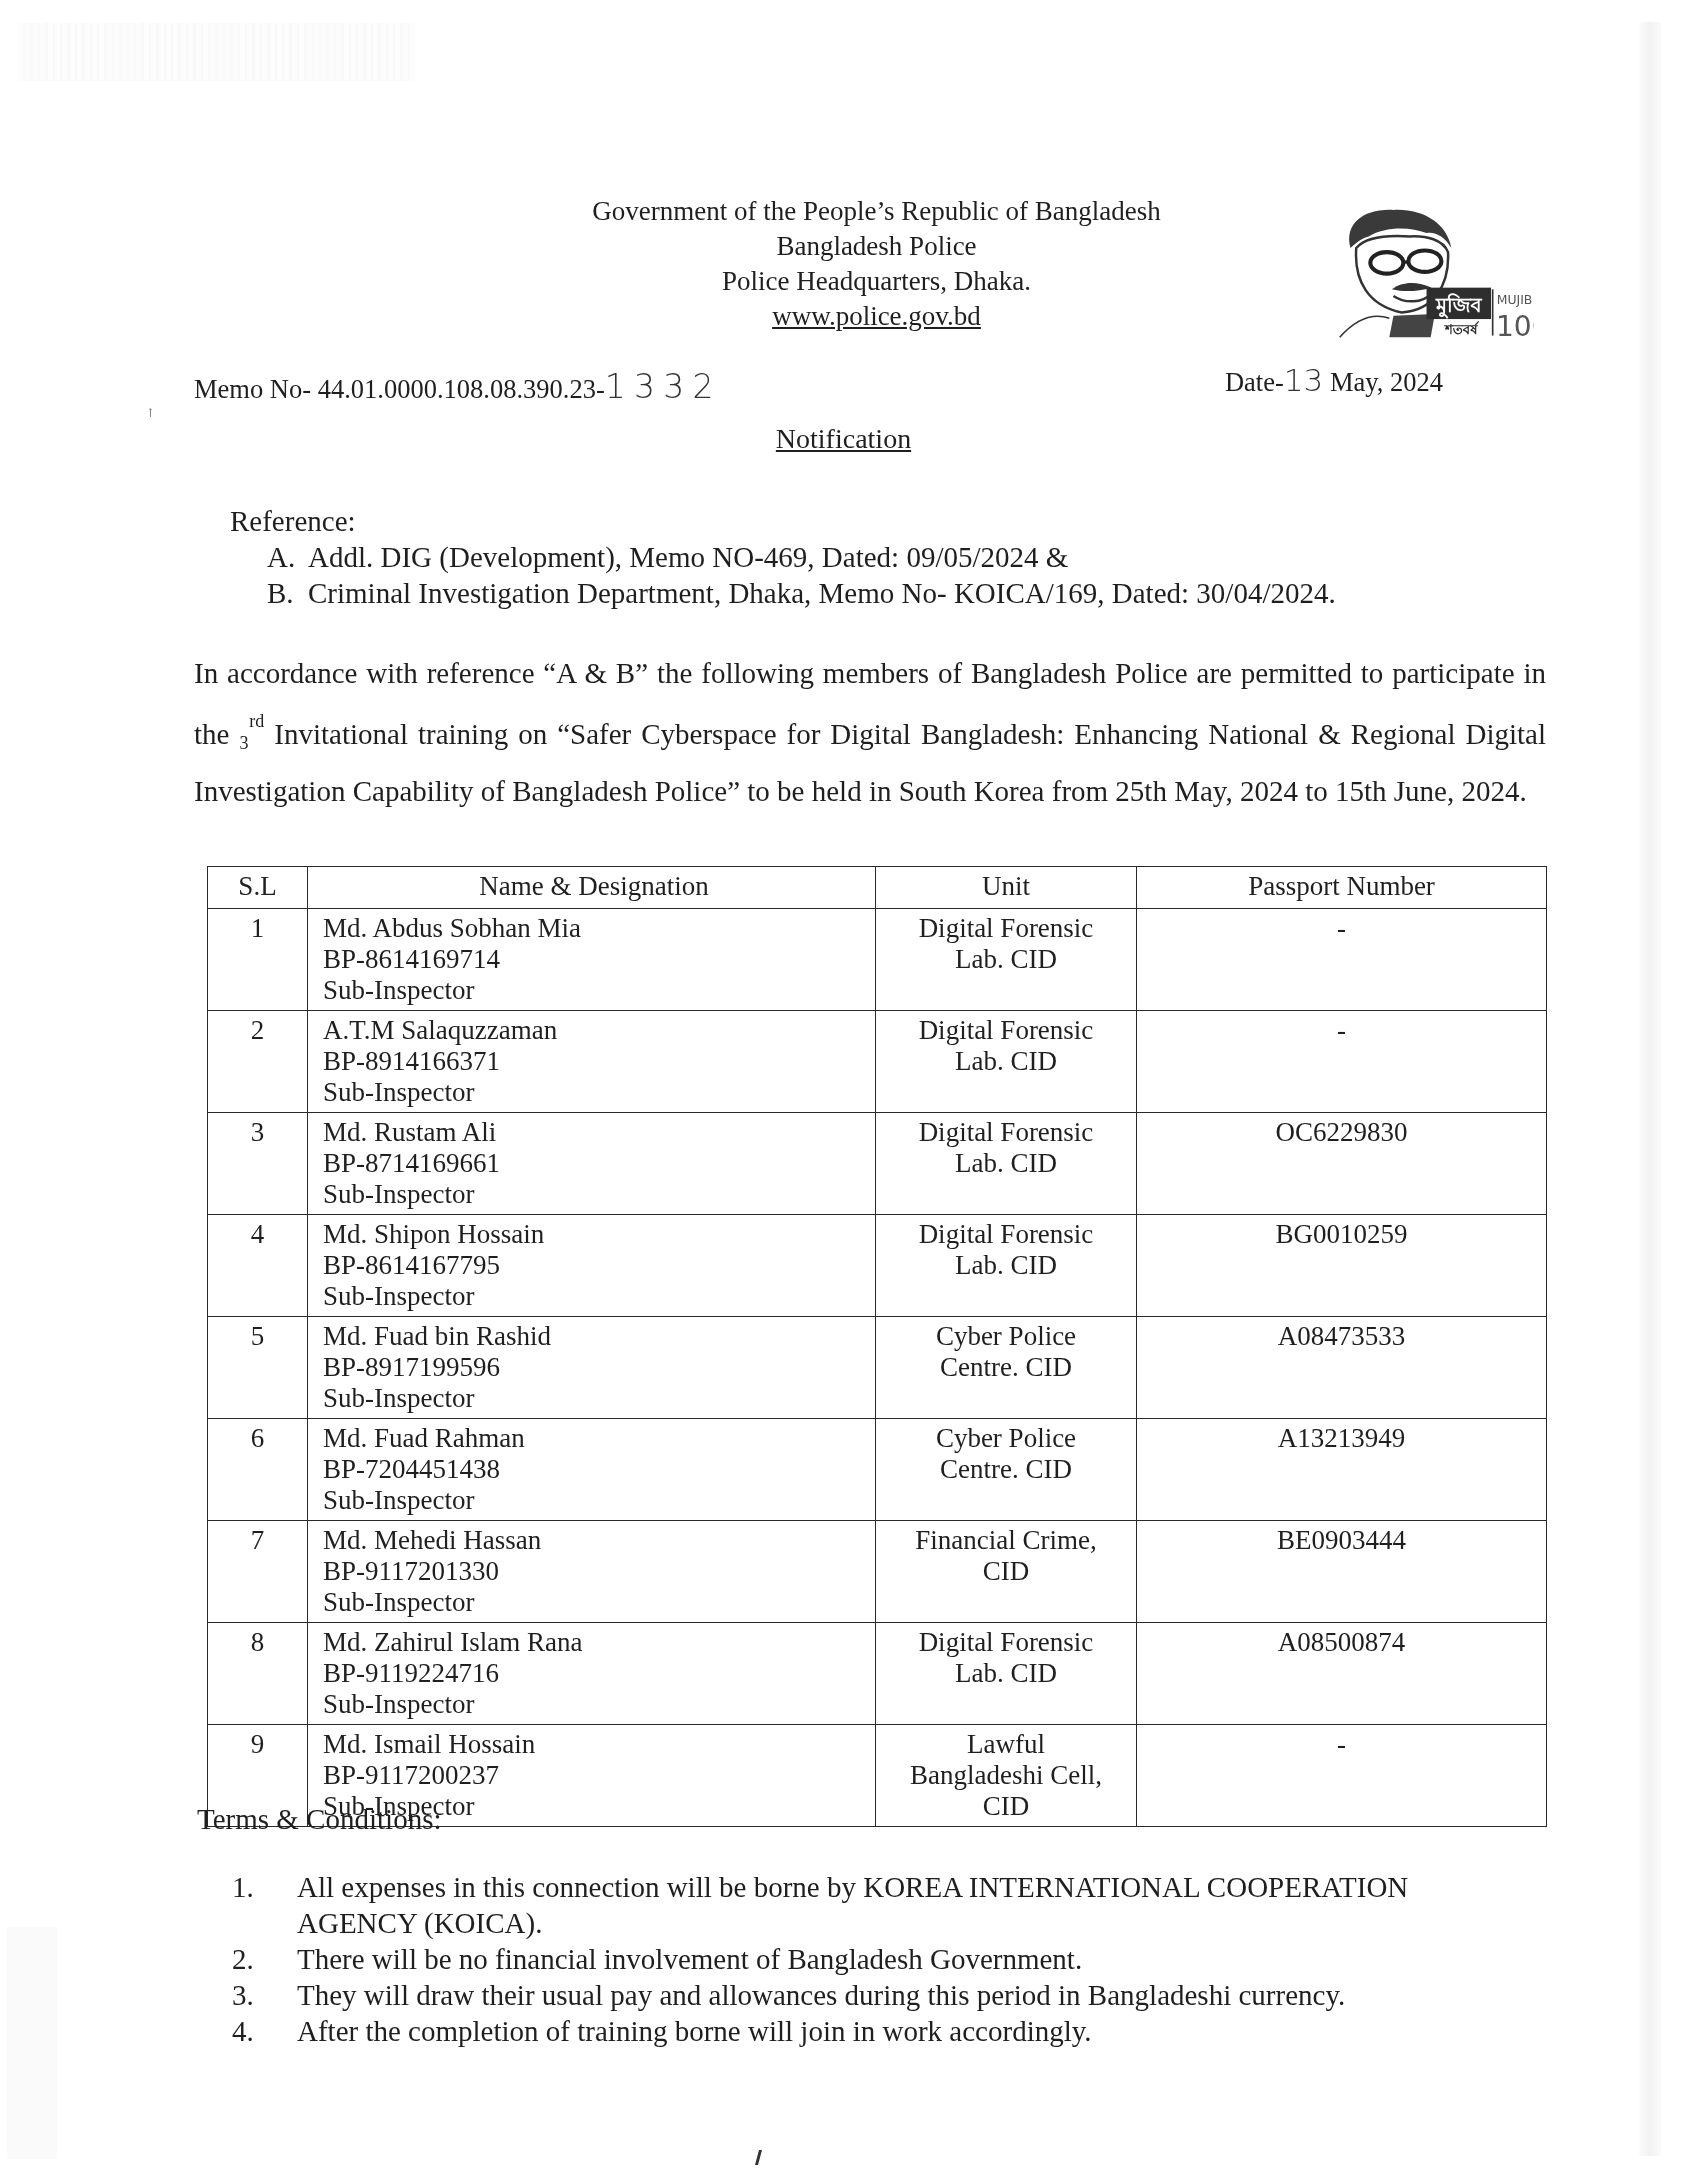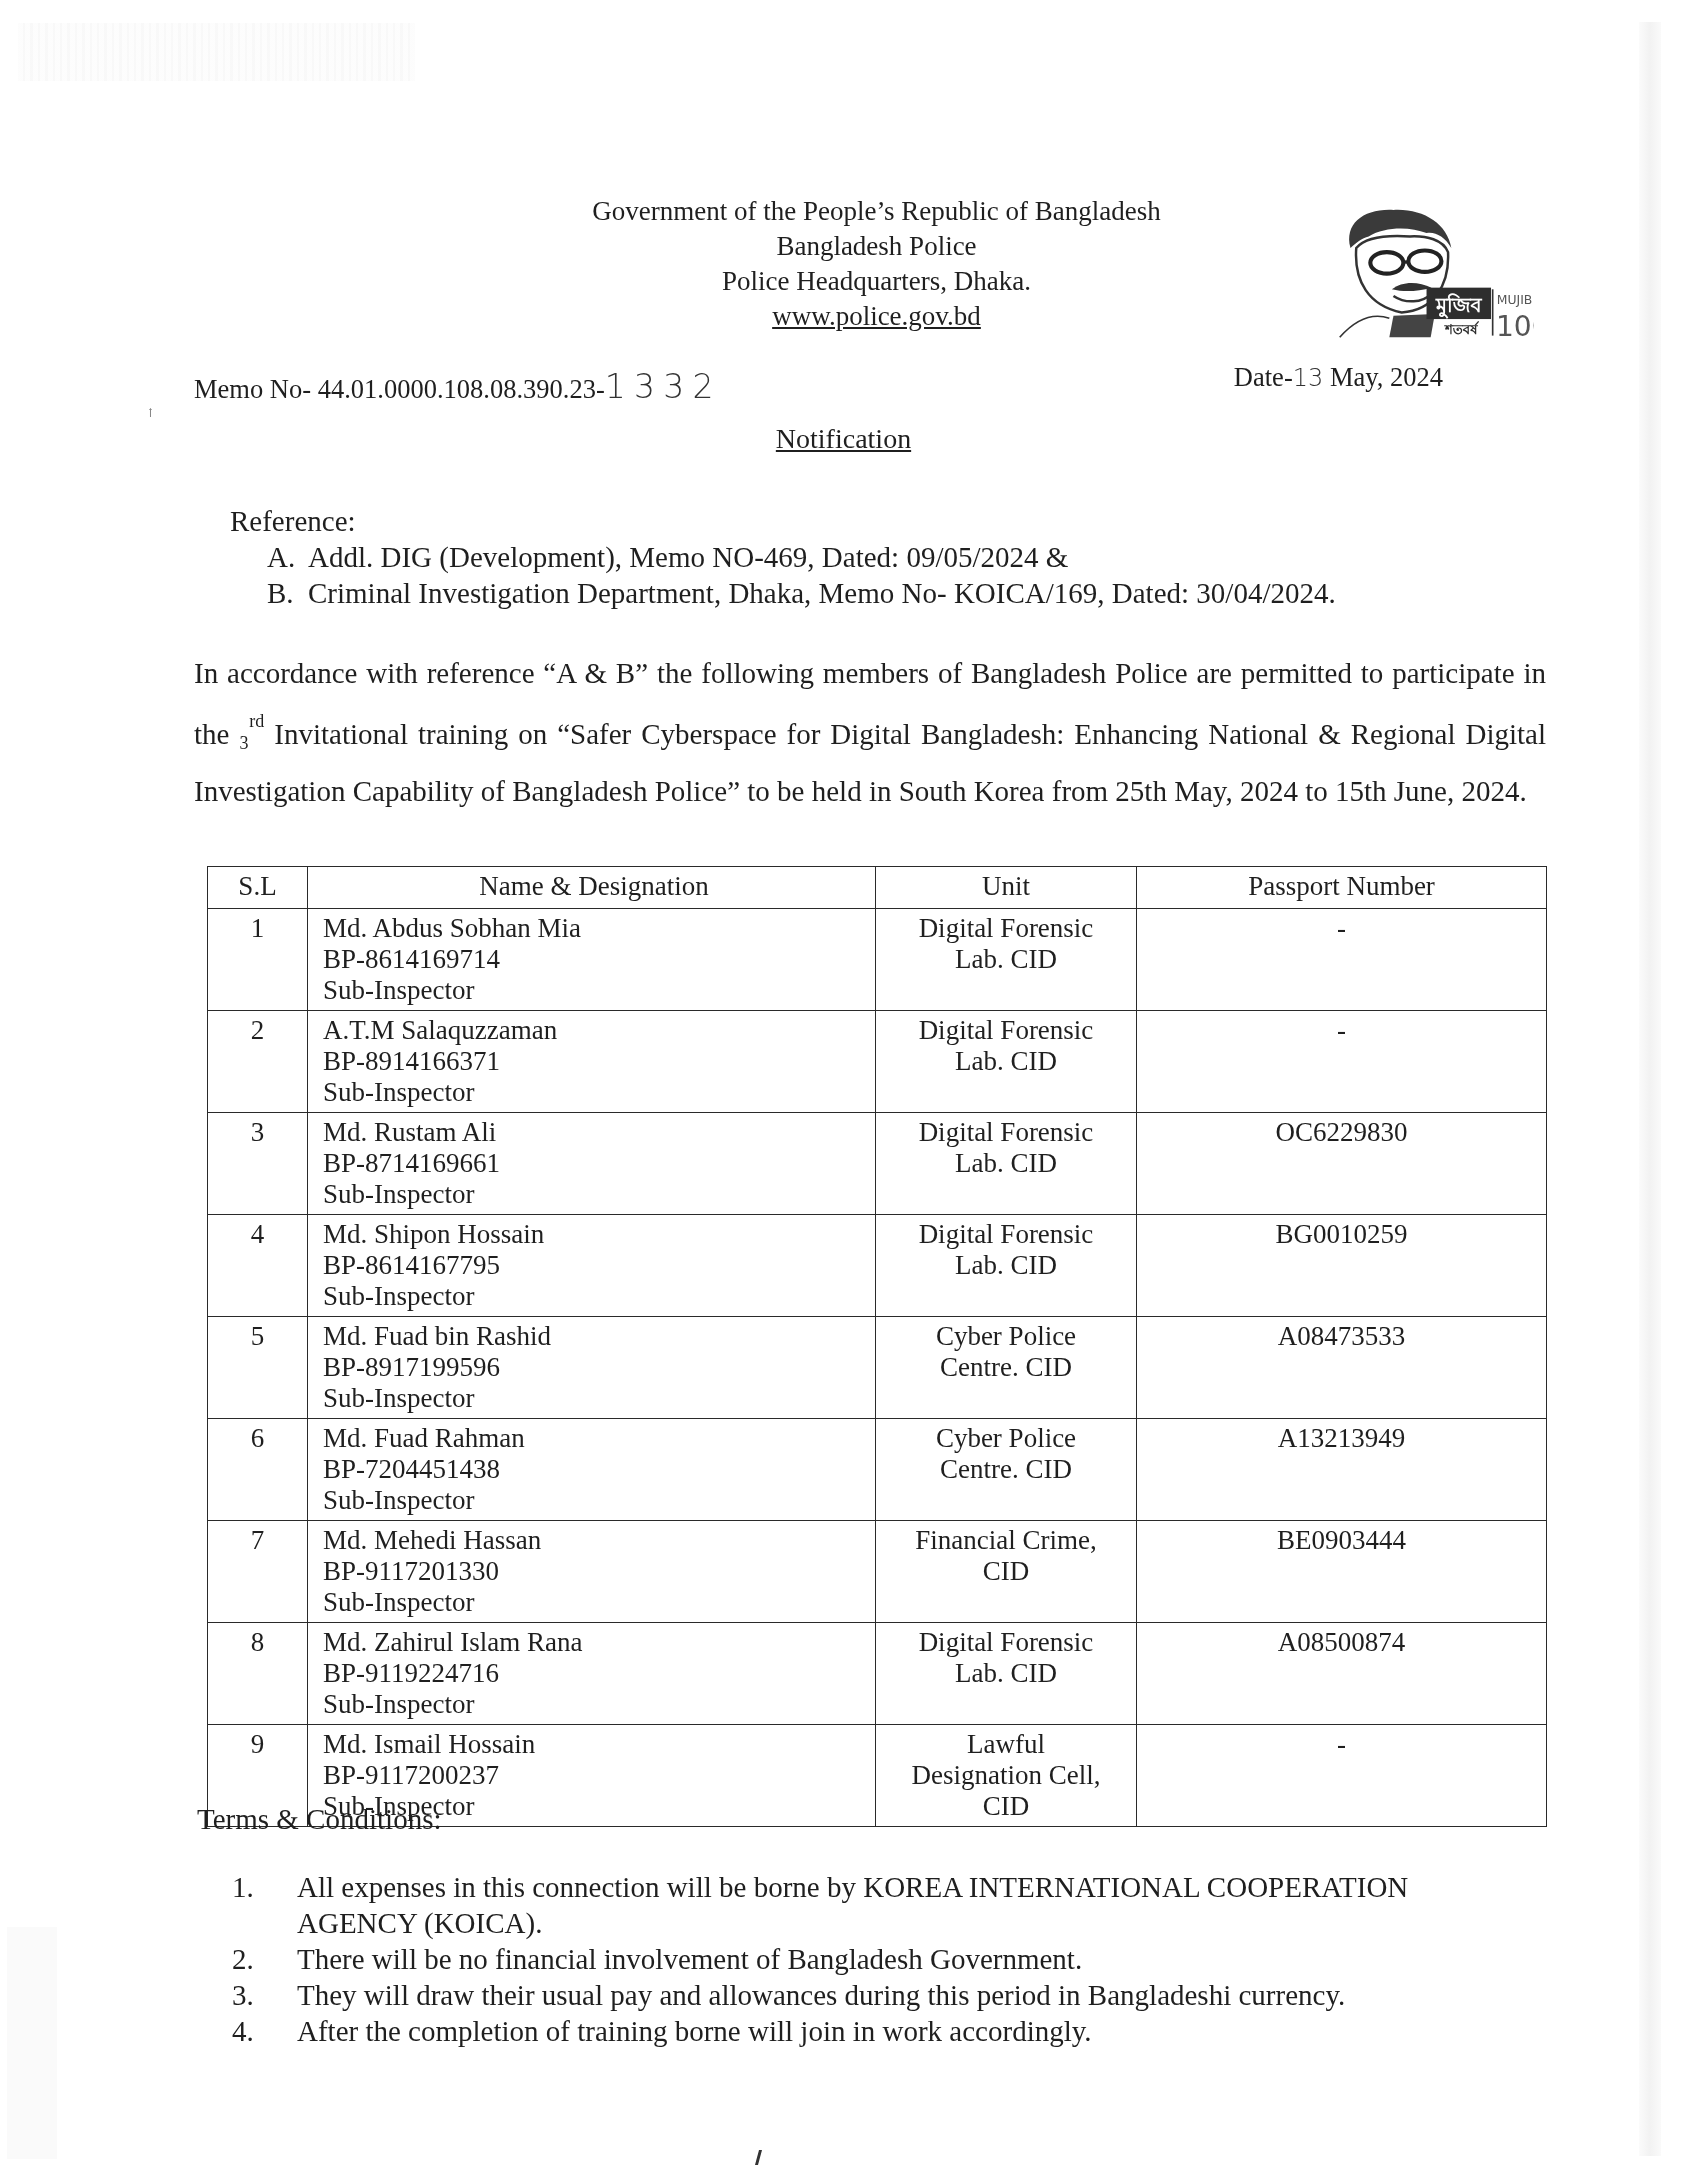--- a/index.html
+++ b/index.html
@@ -34,21 +34,21 @@
   .memo-row {
     position: absolute; left: 194px; top: 362px; width: 1249px; height: 41px;
     font-size: 26.5px;
   }
   .memo-left { position: absolute; left: 0; top: 5px; }
   .memo-hand {
     font-family: "DejaVu Sans", sans-serif; font-size: 33px; font-weight: 300;
     letter-spacing: 8.3px; color: #333;
   }
   .memo-right { position: absolute; right: 0; top: 0; }
-  .date-hand { font-family: "DejaVu Sans", sans-serif; font-size: 24px; font-weight: 300; color: #333; }
+  .date-hand { font-family: "DejaVu Sans", sans-serif; font-size: 31px; font-weight: 300; color: #333; }
   .title {
     position: absolute; left: 0; width: 1687px; top: 423px;
     text-align: center; font-size: 28px;
   }
   .title span { text-decoration: underline; }
   .reference { position: absolute; left: 194px; top: 503px; font-size: 29px; line-height: 36px; margin-left: 36px; }
   .reference .ref-item { display: flex; margin-left: 37px; }
   .reference .ref-letter { width: 41px; }
   .para {
     position: absolute; left: 194px; top: 649px; width: 1352px;
@@ -269,21 +269,21 @@
     </tr>
     <tr>
       <td class="c-sl">9</td>
       <td class="c-name">
           <span class="name-line">Md. Ismail Hossain</span>
           <span class="name-line">BP-9117200237</span>
           <span class="name-line">Sub-Inspector</span>
         </td>
       <td class="c-unit">
           <span class="name-line">Lawful</span>
-          <span class="name-line">Designation Cell,</span>
+          <span class="name-line">Bangladeshi Cell,</span>
           <span class="name-line">CID</span>
         </td>
       <td class="c-pass">-</td>
     </tr>
   </tbody>
 </table>
 
 <div class="terms-title">Terms &amp; Conditions:</div>
 <div class="terms">
   <div class="term">

